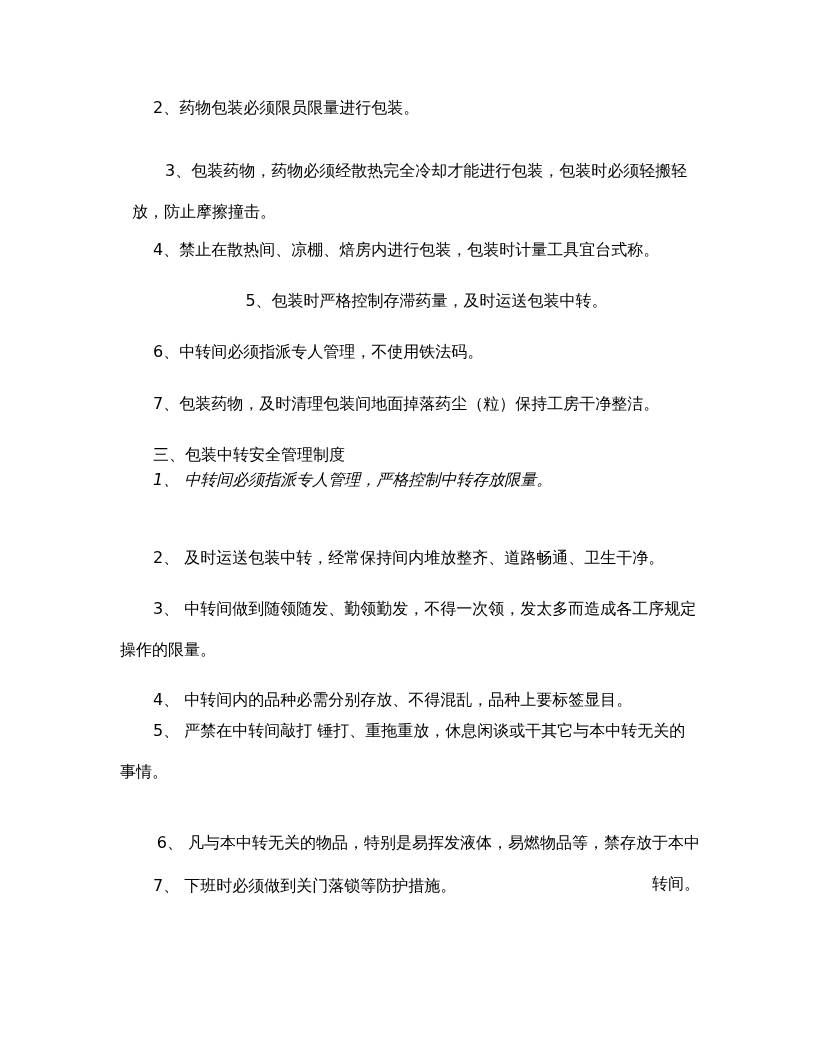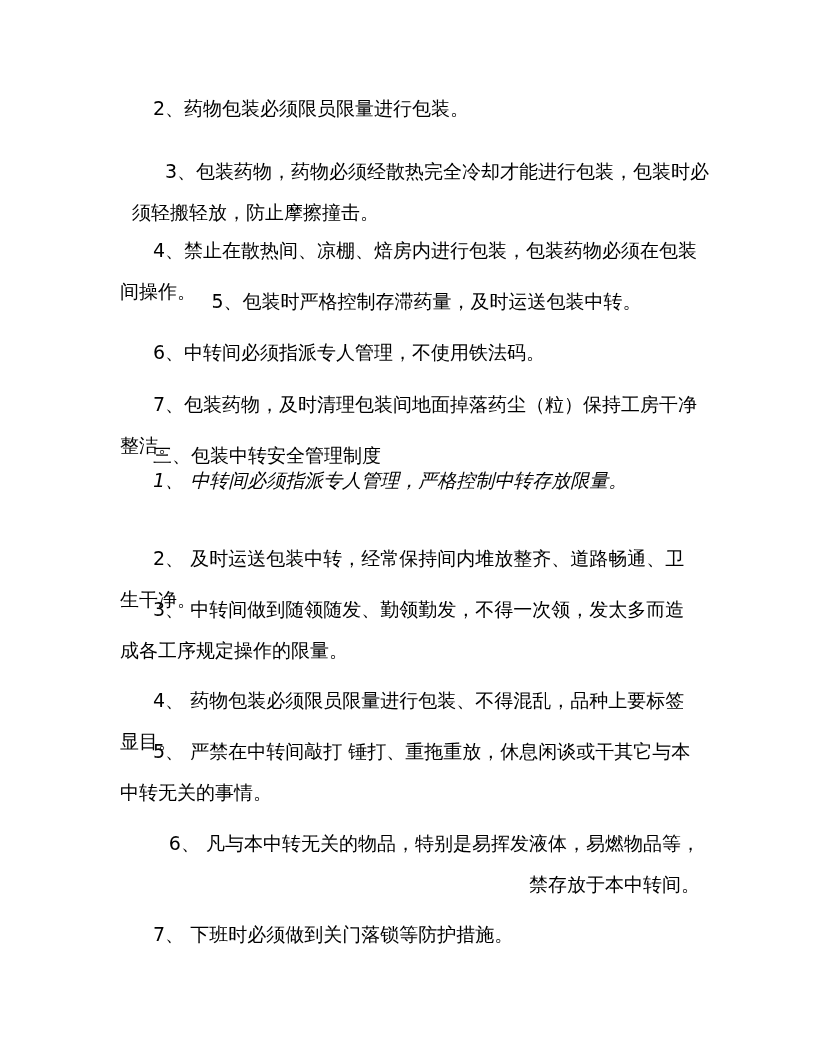--- a/index.html
+++ b/index.html
@@ -18,21 +18,21 @@
     .page {
       position: absolute;
       left: 120px;
       top: 0;
       width: 580px;
     }
     .para {
       position: absolute;
       left: 0;
       width: 580px;
-      font-size: 19px;
+      font-size: 16px;
       line-height: 40.5px;
       white-space: normal;
       word-break: break-all;
       letter-spacing: 0px;
     }
     .indent {
       text-indent: 33px;
     }
     .num {
       display: inline;
@@ -48,21 +48,21 @@
 
   <p class="para indent" style="top:88px; margin:0;">
     <span class="num">2</span><span class="sep">、</span><span>药物包装必须限员限量进行包装。</span>
   </p>
 
   <p class="para indent" style="top:139px; margin:12px;">
     <span class="num">3</span><span class="sep">、</span><span>包装药物，药物必须经散热完全冷却才能进行包装，包装时必须轻搬轻放，防止摩擦撞击。</span>
   </p>
 
   <p class="para indent" style="top:230px; margin:0;">
-    <span class="num">4</span><span class="sep">、</span><span>禁止在散热间、凉棚、焙房内进行包装，包装药物必须在包装间操作。</span>
+    <span class="num">4</span><span class="sep">、</span><span>禁止在散热间、凉棚、焙房内进行包装，包装时计量工具宜台式称。</span>
   </p>
 
   <p class="para indent" style="top:281px; margin:0;text-align:center;">
     <span class="num">5</span><span class="sep">、</span><span>包装时严格控制存滞药量，及时运送包装中转。</span>
   </p>
 
   <p class="para indent" style="top:332px; margin:0;">
     <span class="num">6</span><span class="sep">、</span><span>中转间必须指派专人管理，不使用铁法码。</span>
   </p>
 
@@ -78,28 +78,28 @@
 
   <p class="para indent" style="top:538px; margin:0;">
     <span class="num">2</span><span class="sep">、 </span><span>及时运送包装中转，经常保持间内堆放整齐、道路畅通、卫生干净。</span>
   </p>
 
   <p class="para indent" style="top:589px; margin:0;">
     <span class="num">3</span><span class="sep">、 </span><span>中转间做到随领随发、勤领勤发，不得一次领，发太多而造成各工序规定操作的限量。</span>
   </p>
 
   <p class="para indent" style="top:680px; margin:0;">
-    <span class="num">4</span><span class="sep">、 </span><span>药物包装必须限员限量进行包装、不得混乱，品种上要标签显目。</span>
+    <span class="num">4</span><span class="sep">、 </span><span>中转间内的品种必需分别存放、不得混乱，品种上要标签显目。</span>
   </p>
 
-  <p class="para indent" style="top:731px; margin:0;">
+  <p class="para indent" style="top:711px; margin:0;">
     <span class="num">5</span><span class="sep">、 </span><span>严禁在中转间敲打 锤打、重拖重放，休息闲谈或干其它与本中转无关的事情。</span>
   </p>
 
   <p class="para indent" style="top:823px; margin:0;text-align:right;">
     <span class="num">6</span><span class="sep">、 </span><span>凡与本中转无关的物品，特别是易挥发液体，易燃物品等，禁存放于本中转间。</span>
   </p>
 
-  <p class="para indent" style="top:914px; margin:0;">
+  <p class="para indent" style="top:866px; margin:0;">
     <span class="num">7</span><span class="sep">、 </span><span>下班时必须做到关门落锁等防护措施。</span>
   </p>
 
 </div>
 
 </body></html>

